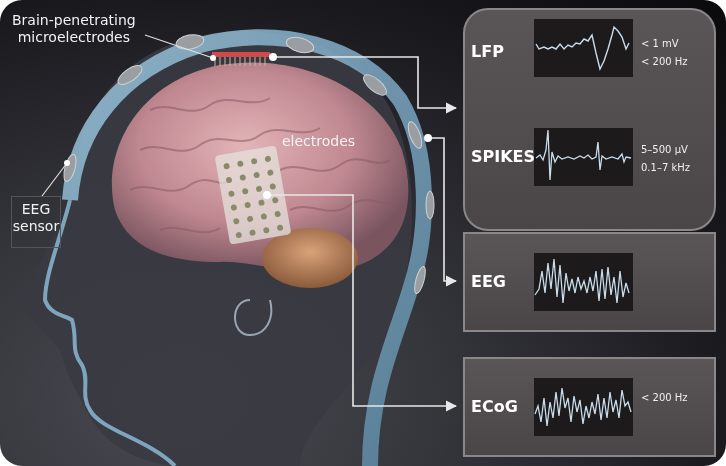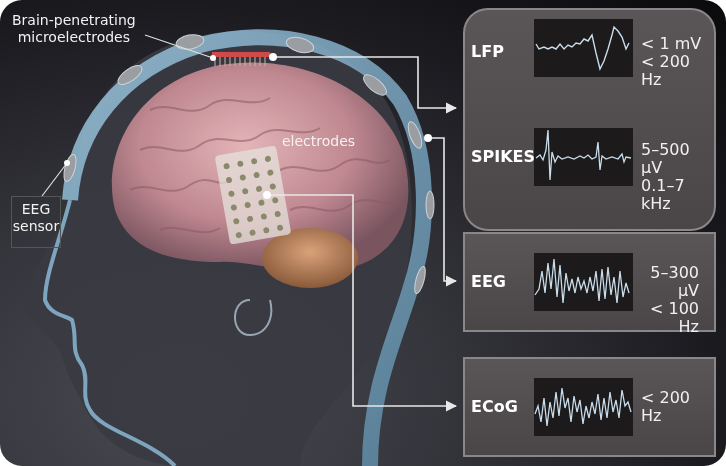--- a/index.html
+++ b/index.html
@@ -4,21 +4,21 @@
 <style>
   html,body{margin:0;padding:0;background:#ffffff;}
   body{width:726px;height:466px;position:relative;overflow:hidden;font-family:"DejaVu Sans","Liberation Sans",sans-serif;}
   .frame{position:absolute;left:0;top:0;width:726px;height:466px;border-radius:22px;overflow:hidden;
     background:radial-gradient(ellipse at 25% 85%, #4a4a52 0%, #34343b 35%, #1a1a1f 70%, #0a0a0c 100%);}
   svg.art{position:absolute;left:0;top:0;}
   .label{position:absolute;color:#f2f2f2;font-size:14px;line-height:17px;}
   .box{position:absolute;background:linear-gradient(#5a5556,#4a4647);border:2px solid #8a8788;box-sizing:border-box;}
   .sig-name{position:absolute;color:#ffffff;font-weight:bold;font-size:16px;}
   .wave{position:absolute;background:#1c1a1b;}
-  .range{position:absolute;color:#f0f0f0;font-size:16px;line-height:18px;}
+  .range{position:absolute;color:#f0f0f0;font-size:10px;line-height:18px;}
 </style>
 </head>
 <body>
 
 <div class="frame">
 
 <svg class="art" width="726" height="466" viewBox="0 0 726 466">
   <defs>
     <radialGradient id="brainG" cx="45%" cy="40%" r="60%">
       <stop offset="0%" stop-color="#e2b4b8"></stop>
@@ -168,24 +168,20 @@
   </div>
 </div>
 
 <div class="box" style="left:463px;top:232px;width:253px;height:100px;">
   <div class="sig-name" style="left:6px;top:38px;">EEG</div>
   <div class="wave" style="left:69px;top:19px;width:99px;height:58px;">
     <svg width="99" height="58" viewBox="0 0 99 58">
           <polyline fill="none" stroke="#c8dcea" stroke-width="1.3" points="1,42 5,36 8,18 11,40 14,10 17,36 20,6 23,44 26,12 29,50 32,20 35,38 38,26 41,40 44,24 47,36 50,28 53,40 56,24 59,38 62,18 65,48 68,16 71,46 74,14 77,42 80,24 83,50 86,18 89,44 92,30 95,40"></polyline>
         </svg>
   </div>
-  <div class="range" style="left:172px;top:30px;text-align:right;width:62px;">
-    <div>5–300 µV</div>
-    <div>&lt; 100 Hz</div>
-  </div>
 </div>
 
 <div class="box" style="left:463px;top:357px;width:253px;height:100px;padding-left:24px;">
   <div class="sig-name" style="left:6px;top:38px;">ECoG</div>
   <div class="wave" style="left:69px;top:19px;width:99px;height:58px;">
     <svg width="99" height="58" viewBox="0 0 99 58">
           <polyline fill="none" stroke="#c8dcea" stroke-width="1.3" points="1,36 4,28 7,44 10,20 13,48 16,24 19,40 22,14 25,38 28,10 31,30 34,20 37,44 40,18 43,34 46,22 49,46 52,28 55,40 58,24 61,36 64,16 67,42 70,20 73,40 76,14 79,34 82,22 85,40 88,12 91,28 94,24 97,34"></polyline>
         </svg>
   </div>
   <div class="range" style="left:176px;top:30px;">

